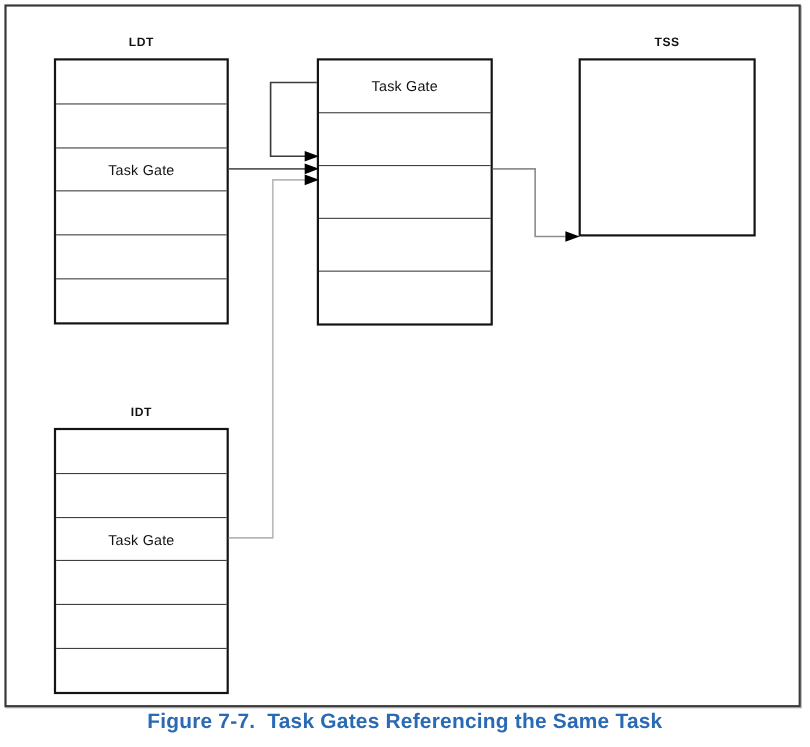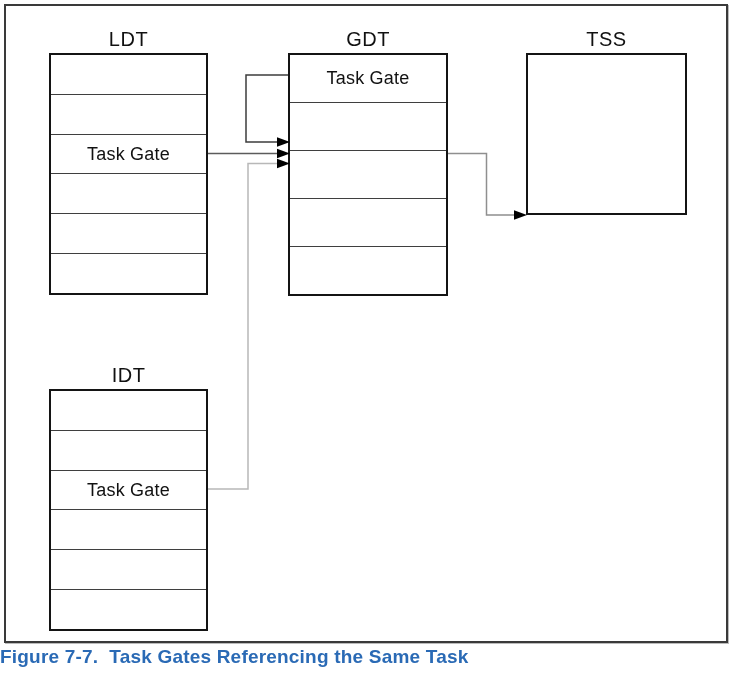--- a/index.html
+++ b/index.html
@@ -33,35 +33,36 @@
     background: #ffffff;
     display: flex;
     flex-direction: column;
   }
   .dtable .row {
     flex: 1 1 0;
     border-bottom: 1px solid #3f3f3f;
     display: flex;
     align-items: center;
     justify-content: center;
-    font-size: 18px;
+    font-size: 13px;
     color: #111111;
     letter-spacing: 0.2px;
   }
   .dtable .row:last-child {
     border-bottom: none;
   }
   .tbl-title {
     position: absolute;
     height: 17px;
     line-height: 17px;
     text-align: center;
-    font-size: 20px;
+    font-size: 11px;
     color: #111111;
     letter-spacing: 0.5px;
+    font-weight: bold;
   }
   #ldt  { left: 49px;  top: 53px;  width: 159px; height: 242px; }
   #gdt  { left: 288px; top: 53px;  width: 160px; height: 243px; }
   #idt  { left: 49px;  top: 389px; width: 159px; height: 242px; }
   #tss  {
     position: absolute;
     left: 526px; top: 53px; width: 161px; height: 162px;
     box-sizing: border-box;
     border: 2px solid #141414;
     background: #ffffff;
@@ -74,36 +75,36 @@
     position: absolute;
     left: 0;
     top: 0;
     pointer-events: none;
   }
   .caption {
     position: absolute;
     left: 0;
     top: 646px;
     width: 736px;
+    text-align: center;
     font-size: 19px;
     font-weight: bold;
     color: #2a6ab5;
     white-space: pre-wrap;
     letter-spacing: 0.2px;
   }
 </style>
 </head>
 <body>
 
 <div class="stage">
 
   <div class="frame"></div>
 
   <div class="tbl-title" id="ldt-title">LDT</div>
-  <div class="tbl-title" id="gdt-title">GDT</div>
   <div class="tbl-title" id="idt-title">IDT</div>
   <div class="tbl-title" id="tss-title">TSS</div>
 
   <div class="dtable" id="ldt">
     <div class="row"></div>
     <div class="row"></div>
     <div class="row">Task Gate</div>
     <div class="row"></div>
     <div class="row"></div>
     <div class="row"></div>

